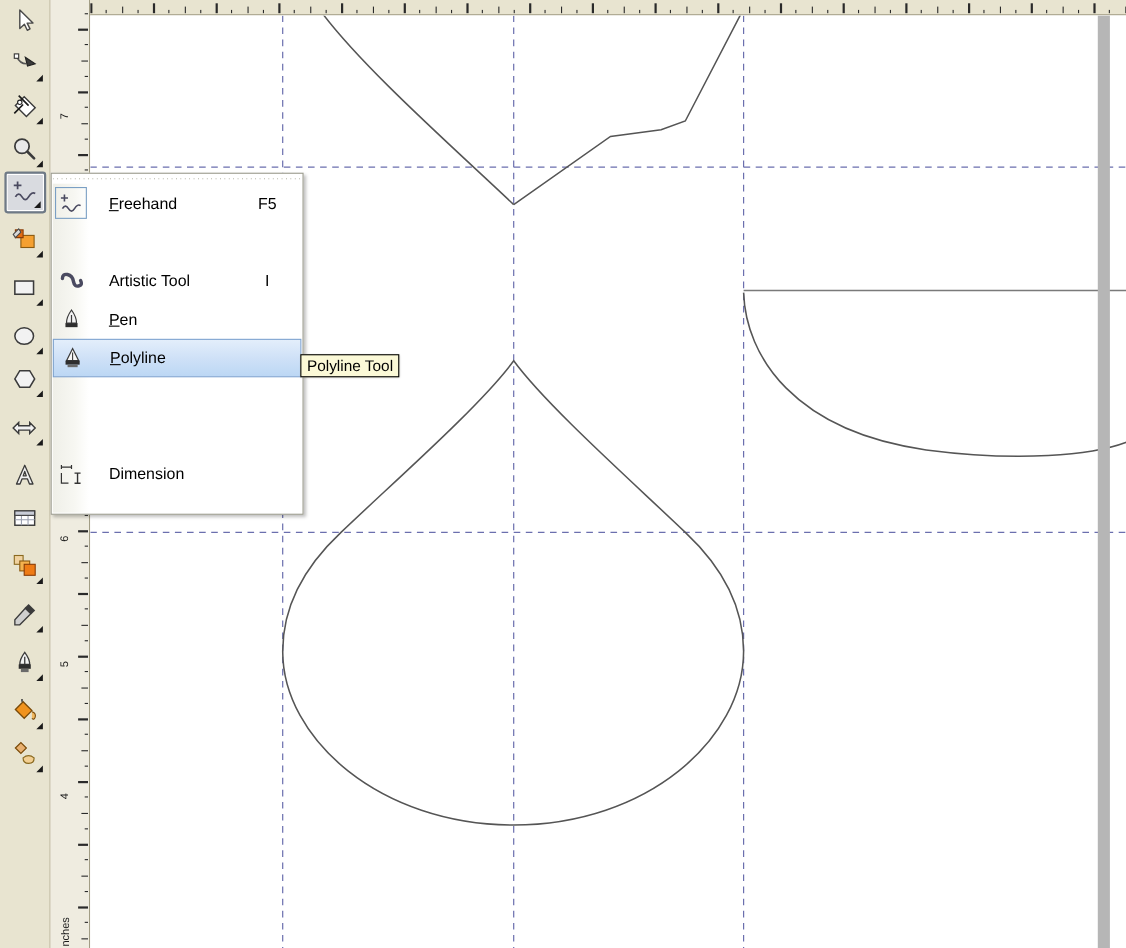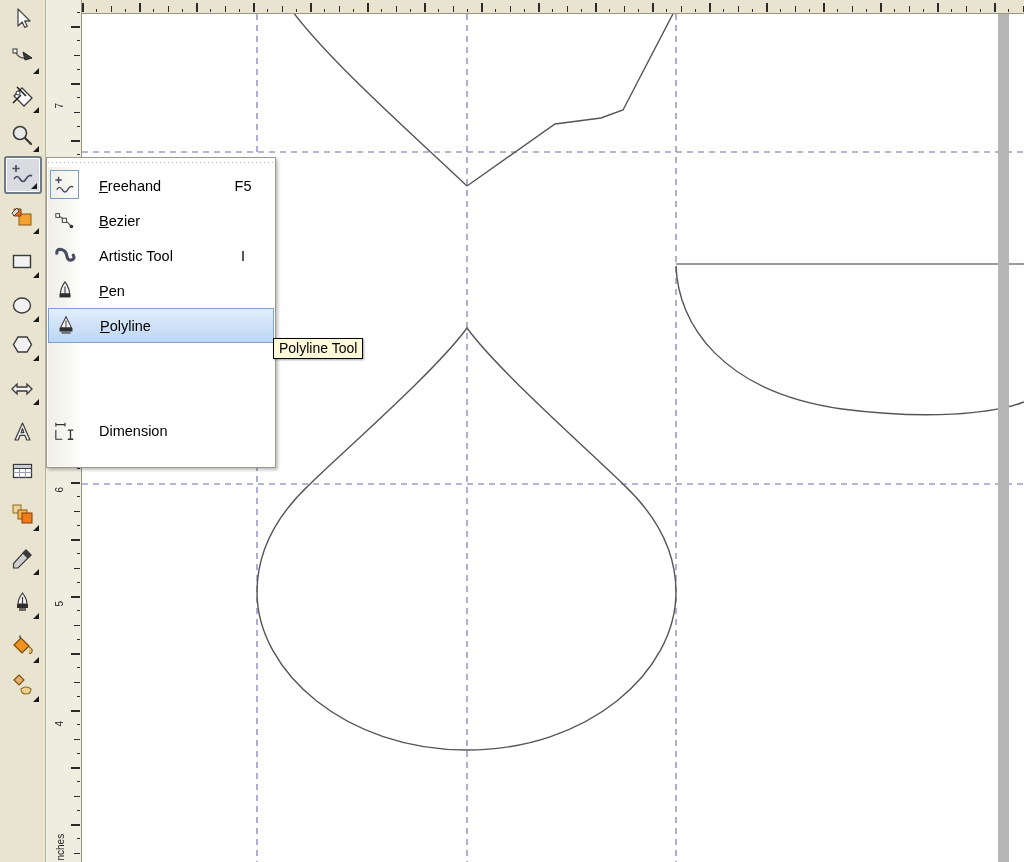--- a/index.html
+++ b/index.html
@@ -109,21 +109,21 @@
     font-size:14.5px;color:#000;padding-right:18px;min-width:26px;
     text-align:center;
   }
   .mi.hl{
     background:linear-gradient(to bottom,#e3eefb 0%,#cfe1f7 50%,#bcd7f4 100%);
     border:1px solid #7da2d0;
   }
 
   
   .tooltip{
-    position:absolute;left:273px;top:338px;
+    position:absolute;left:273px;top:322px;
     background:#fbf9d7;
     border:1px solid #000;
     font-size:14px;color:#000;
     padding:1px 5px 2px 5px;
     white-space:nowrap;
     box-shadow:1px 1px 2px rgba(0,0,0,.35);
   }
 </style>
 </head>
 <body>
@@ -453,32 +453,20 @@
       <div class="mi-icon framed">
         <svg width="22" height="22" viewBox="0 0 24 24">
           <path d="M5 2 L5 9 M1.5 5.5 L8.5 5.5" stroke="#4a4a60" stroke-width="1.6" fill="none"></path>
           <path d="M3 16 Q6 11 9 16 T15 16 T21 13" fill="none" stroke="#4a4a60" stroke-width="1.6"></path>
         </svg>
       </div>
       <div class="mi-label"><u>F</u>reehand</div>
       <div class="mi-short">F5</div>
     </div>
 
-    <div class="mi" style="top:45px">
-      <div class="mi-icon">
-        <svg width="22" height="22" viewBox="0 0 24 24">
-          <path d="M4 6 Q11 9 19 18" fill="none" stroke="#555" stroke-width="1.3"></path>
-          <rect x="2" y="4" width="4" height="4" fill="#fff" stroke="#333" stroke-width="1"></rect>
-          <rect x="9" y="9" width="4.5" height="4.5" fill="#fff" stroke="#333" stroke-width="1"></rect>
-          <circle cx="19" cy="18" r="2" fill="#333"></circle>
-        </svg>
-      </div>
-      <div class="mi-label"><u>B</u>ezier</div>
-      <div class="mi-short"></div>
-    </div>
 
     <div class="mi" style="top:80px">
       <div class="mi-icon">
         <svg width="22" height="22" viewBox="0 0 24 24">
           <path d="M3 9 Q3 4 8 5 Q13 6 14 12 Q15 18 20 16 Q23 15 21 11" fill="none" stroke="#4a4a60" stroke-width="3.4" stroke-linecap="round"></path>
         </svg>
       </div>
       <div class="mi-label">Artistic Tool</div>
       <div class="mi-short">I</div>
     </div>

